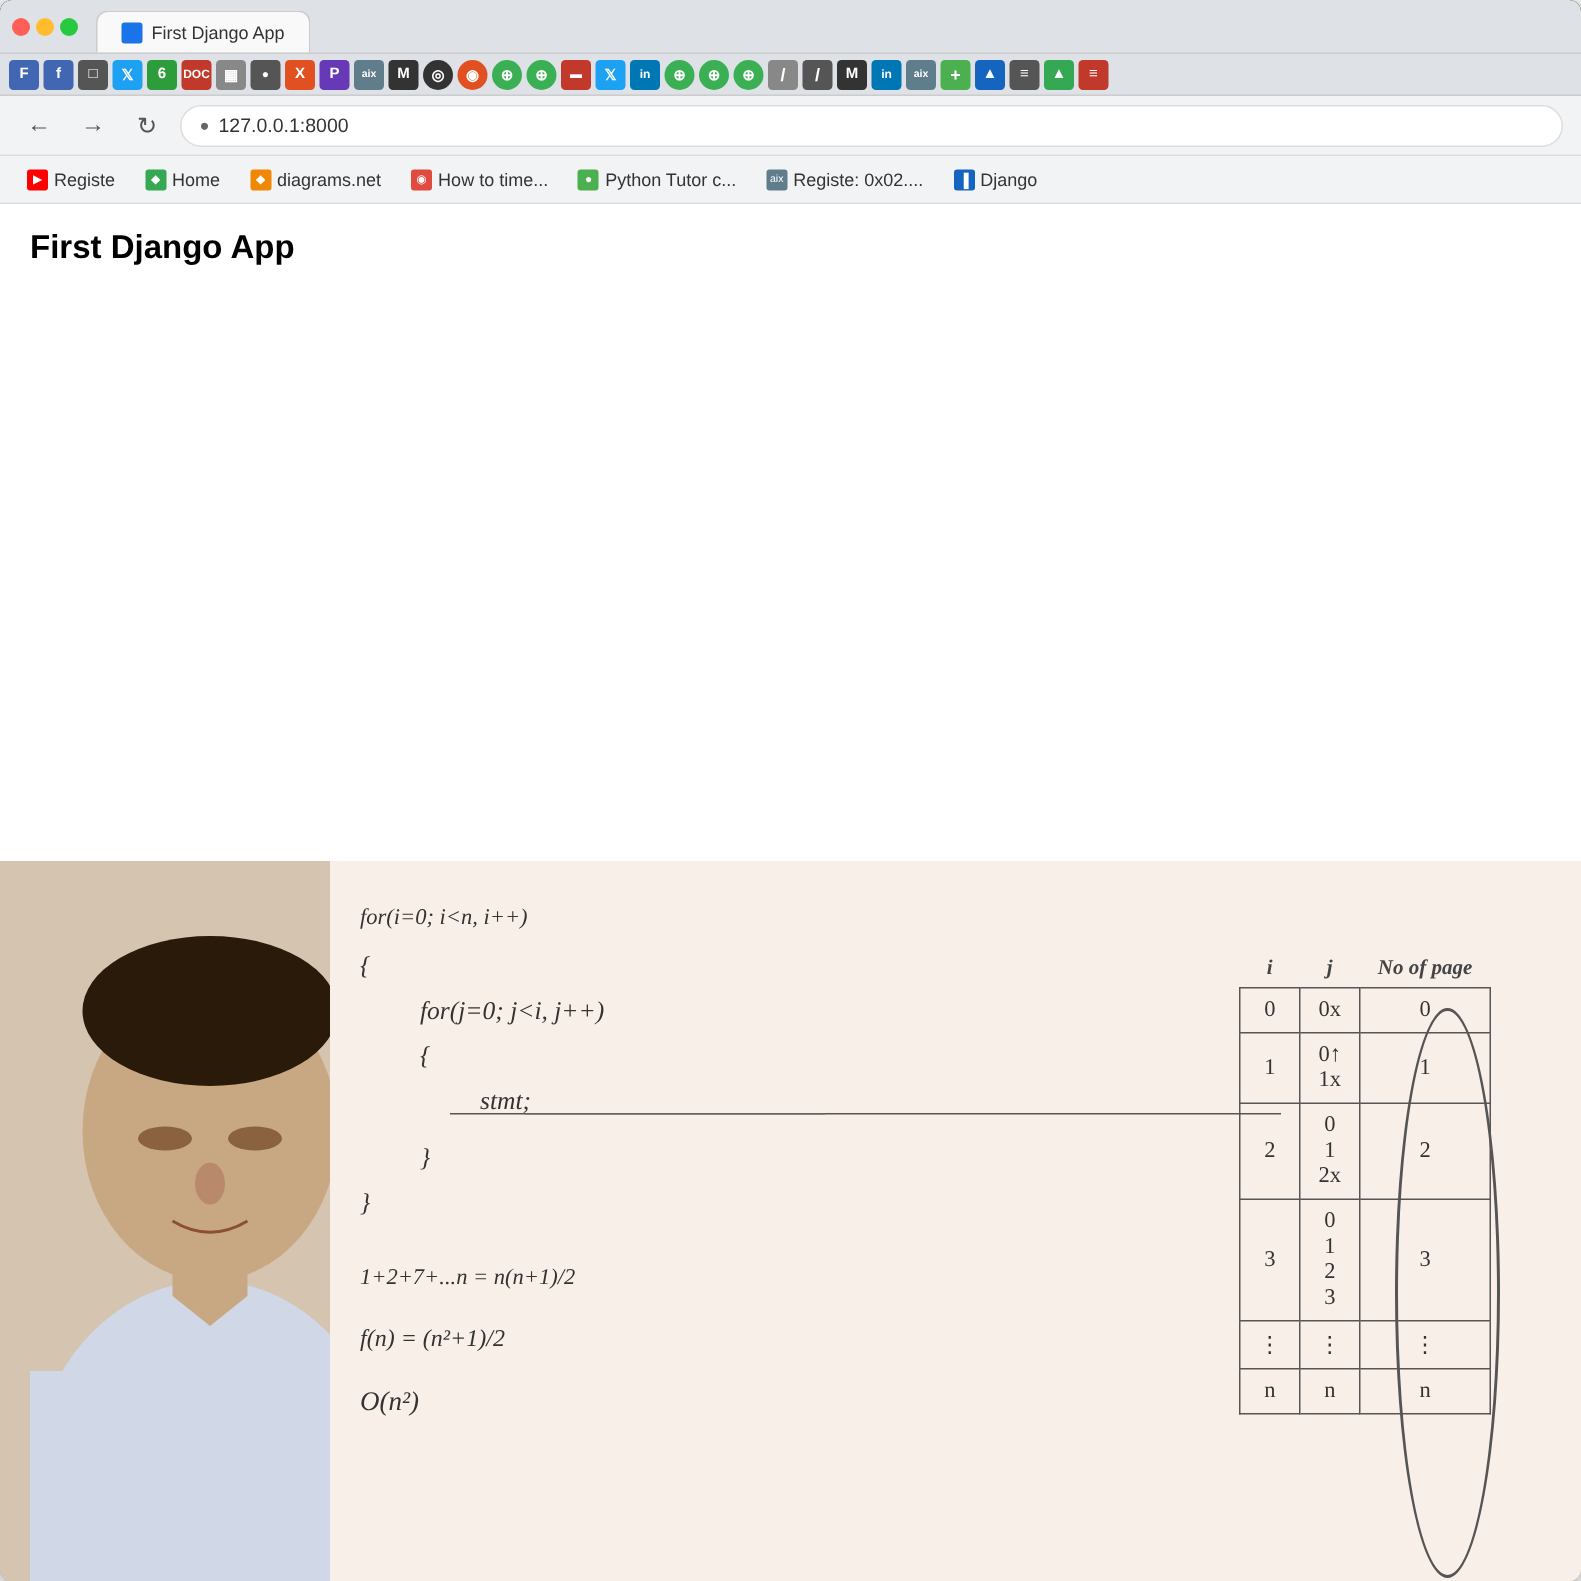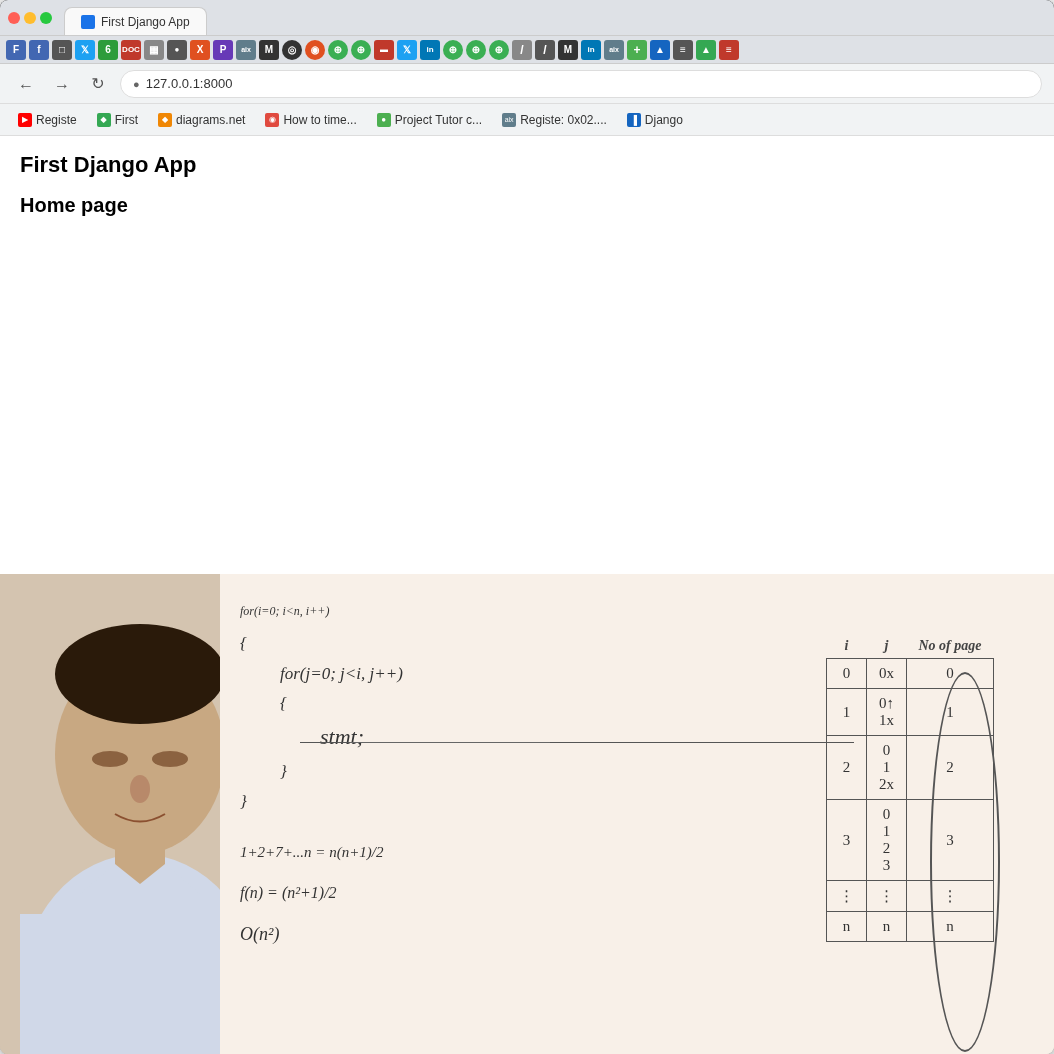--- a/index.html
+++ b/index.html
@@ -344,48 +344,47 @@
     </div>
   </div>
 
   <div class="bookmarks-bar">
     <div class="bookmark-item">
       <div class="bookmark-favicon" style="background:#ff0000; display:flex; align-items:center; justify-content:center; color:white; font-size:8px;">▶</div>
       <span>Registe</span>
     </div>
     <div class="bookmark-item">
       <div class="bookmark-favicon" style="background:#34a853; display:flex; align-items:center; justify-content:center; color:white; font-size:8px;">◆</div>
-      <span>First</span>
+      <span>Home</span>
     </div>
     <div class="bookmark-item">
       <div class="bookmark-favicon" style="background:#f08705; display:flex; align-items:center; justify-content:center; color:white; font-size:8px;">◆</div>
       <span>diagrams.net</span>
     </div>
     <div class="bookmark-item">
       <div class="bookmark-favicon" style="background:#e04a3f; display:flex; align-items:center; justify-content:center; color:white; font-size:8px;">◉</div>
       <span>How to time...</span>
     </div>
     <div class="bookmark-item">
       <div class="bookmark-favicon" style="background:#4caf50; display:flex; align-items:center; justify-content:center; color:white; font-size:8px;">●</div>
-      <span>Project Tutor c...</span>
+      <span>Python Tutor c...</span>
     </div>
     <div class="bookmark-item">
       <div class="bookmark-favicon" style="background:#607d8b; display:flex; align-items:center; justify-content:center; color:white; font-size:7px;">aix</div>
       <span>Registe: 0x02....</span>
     </div>
     <div class="bookmark-item">
       <div class="bookmark-favicon" style="background:#1565c0; display:flex; align-items:center; justify-content:center; color:white; font-size:9px;">▐</div>
       <span>Django</span>
     </div>
   </div>
 
   <div class="page-content">
     <div class="page-body">
       <h1 class="page-title">First Django App</h1>
-      <h2 class="page-subtitle">Home page</h2>
     </div>
 
     <div class="video-overlay">
 
       <div class="video-person">
         <svg viewBox="0 0 280 480" width="280" height="480" style="position:absolute; bottom:0; left:0;">
 
           <rect width="280" height="480" fill="#d4c4b0"></rect>
 
           <ellipse cx="140" cy="420" rx="120" ry="140" fill="#d0d8e8"></ellipse>
@@ -405,25 +404,25 @@
 
           <path d="M 80 320 L 115 290 L 140 310 L 165 290 L 200 320 L 260 380 L 20 380 Z" fill="#d0d8e8"></path>
 
           <rect x="20" y="340" width="240" height="140" fill="#d0d8e8"></rect>
         </svg>
       </div>
 
       <div class="whiteboard">
         <div class="whiteboard-content">
 
-          <div style="position:absolute; left:20px; top:30px; font-family: Georgia, serif; font-style:italic; color:#333; font-size:12px;">for(i=0; i&lt;n, i++)</div>
+          <div style="position:absolute; left:20px; top:30px; font-family: Georgia, serif; font-style:italic; color:#333; font-size:15px;">for(i=0; i&lt;n, i++)</div>
           <div style="position:absolute; left:20px; top:60px; font-family: Georgia, serif; font-style:italic; color:#333; font-size:17px;">{</div>
           <div style="position:absolute; left:60px; top:90px; font-family: Georgia, serif; font-style:italic; color:#333; font-size:17px;">for(j=0; j&lt;i, j++)</div>
           <div style="position:absolute; left:60px; top:120px; font-family: Georgia, serif; font-style:italic; color:#333; font-size:17px;">{</div>
-          <div style="position:absolute; left:100px; top:150px; font-family: Georgia, serif; font-style:italic; color:#333; font-size:22px;">stmt;</div>
+          <div style="position:absolute; left:100px; top:150px; font-family: Georgia, serif; font-style:italic; color:#333; font-size:17px;">stmt;</div>
           <div style="position:absolute; left:80px; top:150px; right:200px; top:168px; border-top:1px solid #555; height:1px;"></div>
           <div style="position:absolute; left:60px; top:188px; font-family: Georgia, serif; font-style:italic; color:#333; font-size:17px;">}</div>
           <div style="position:absolute; left:20px; top:218px; font-family: Georgia, serif; font-style:italic; color:#333; font-size:17px;">}</div>
 
           <div style="position:absolute; left:130px; top:168px; width:200px; border-top:1.5px solid #666; height:1px;"></div>
 
           <div style="position:absolute; left:20px; top:270px; font-family: Georgia, serif; font-style:italic; color:#333; font-size:15px;">1+2+7+...n = n(n+1)/2</div>
           <div style="position:absolute; left:20px; top:310px; font-family: Georgia, serif; font-style:italic; color:#333; font-size:16px;">f(n) = (n²+1)/2</div>
           <div style="position:absolute; left:20px; top:350px; font-family: Georgia, serif; font-style:italic; color:#333; font-size:18px;">O(n²)</div>
 

